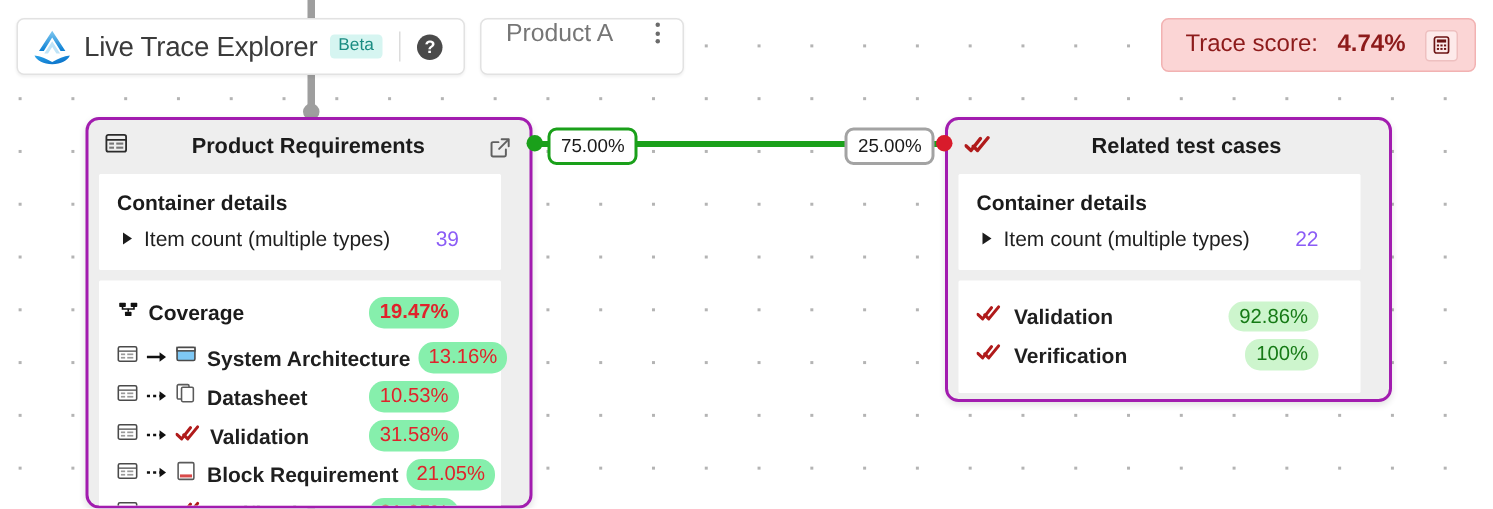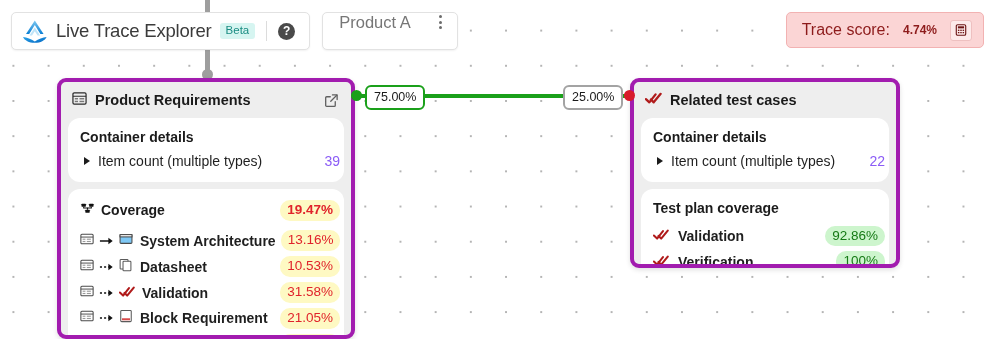--- a/index.html
+++ b/index.html
@@ -19,20 +19,21 @@
     position: relative;
     color: #1b1b1b;
   }
 
   
   .topbar {
     position: absolute;
     top: 12px; left: 11px;
     display: flex;
     align-items: center;
+    gap: 10px;
     z-index: 10;
   }
   .brand-card {
     display: flex;
     align-items: center;
     height: 38px;
     background: #ffffff;
     border: 1px solid #e2e2e2;
     border-radius: 5px;
     padding: 0 14px 0 9px;
@@ -79,21 +80,20 @@
     display: flex;
     align-items: center;
     justify-content: space-between;
     height: 38px;
     min-width: 136px;
     background: #ffffff;
     border: 1px solid #e2e2e2;
     border-radius: 5px;
     padding: 0 12px 18px 16px;
     box-shadow: 0 1px 2px rgba(0,0,0,0.06);
-    margin-left: 12px;
   }
   .product-name {
     font-size: 16.5px;
     color: #767676;
     white-space: nowrap;
   }
   .kebab {
     display: flex;
     flex-direction: column;
     gap: 2.5px;
@@ -111,21 +111,21 @@
     align-items: center;
     gap: 13px;
     background: #fbd5d5;
     border: 1px solid #f2b2b2;
     border-radius: 5px;
     height: 36px;
     padding: 0 11px 0 15px;
     z-index: 10;
   }
   .trace-score-label { font-size: 16px; color: #8d1b1b; }
-  .trace-score-value { font-size: 12px; font-weight: bold; color: #8d1b1b; }
+  .trace-score-value { font-size: 16px; font-weight: bold; color: #8d1b1b; }
   .calc-btn {
     width: 22px; height: 21px;
     background: #fdeaea;
     border: 1px solid #eec0c0;
     border-radius: 3px;
     display: flex;
     align-items: center;
     justify-content: center;
     cursor: pointer;
   }
@@ -142,47 +142,48 @@
     width: 11px; height: 11px;
     border-radius: 50%;
     background: #9e9e9e;
     z-index: 3;
   }
 
   
   .node {
     position: absolute;
     background: #eeeeee;
-    border: 4px solid #a21caf;
+    border: 2px solid #a21caf;
     border-radius: 9px;
     box-shadow: 0 2px 5px rgba(0,0,0,0.12);
     z-index: 5;
     overflow: hidden;
+    text-align: center;
   }
   .node-header {
     display: flex;
     align-items: center;
     height: 36px;
     padding: 0 12px 0 11px;
     gap: 8px;
   }
   .node-title {
     font-size: 14.5px;
     font-weight: bold;
     color: #1b1b1b;
     flex: 1;
     white-space: nowrap;
   }
   .ext-link { cursor: pointer; display: flex; align-items: center; }
 
   .card {
     background: #ffffff;
-    border-radius: 12px;
-    margin: 0 7px 7px 7px;
-    padding: 11px 4px 12px 12px;
+    border-radius: 1px;
+    margin: 0 19px 7px 7px;
+    padding: 11px 28px 12px 12px;
   }
   .card-heading {
     font-size: 14px;
     font-weight: bold;
     color: #1b1b1b;
     margin-bottom: 7px;
     display: flex;
     align-items: center;
     gap: 6px;
   }
@@ -222,21 +223,21 @@
     font-weight: bold;
   }
   .pct-badge {
     margin-left: auto;
     font-size: 13.5px;
     padding: 2px 7px;
     border-radius: 10px;
     white-space: nowrap;
     line-height: 1.25;
   }
-  .pct-red { background: #fef9c3; color: #e0232b; }
+  .pct-red { background: #86efac; color: #e0232b; }
   .pct-green { background: #cdf5cd; color: #167a16; }
 
   .tp-row {
     display: flex;
     align-items: center;
     gap: 7px;
     padding: 2.5px 0;
   }
 
   
@@ -506,21 +507,21 @@
             <path d="M1 8.2 L4.6 11.6 L11.2 3.2" fill="none" stroke="#b01b1b" stroke-width="2.3" stroke-linecap="round" stroke-linejoin="round"></path>
             <path d="M6.2 8.6 L9.2 11.6 L16.6 2.6" fill="none" stroke="#b01b1b" stroke-width="2.3" stroke-linecap="round" stroke-linejoin="round"></path>
           </svg>
       </span>
       <span class="cov-label">Verification</span>
       <span class="pct-badge pct-red">21.05%</span>
     </div>
   </div>
 </div>
 
-<div class="node" style="left:630px; top:78px; width:270px; height:190px;">
+<div class="node" style="left:630px; top:78px; width:298px; height:190px;">
 
   <div class="node-header">
     <span>
       <svg viewBox="0 0 18 14" width="17" height="14" aria-hidden="true">
         <path d="M1 8.2 L4.6 11.6 L11.2 3.2" fill="none" stroke="#b01b1b" stroke-width="2.4" stroke-linecap="round" stroke-linejoin="round"></path>
         <path d="M6.2 8.6 L9.2 11.6 L16.6 2.6" fill="none" stroke="#b01b1b" stroke-width="2.4" stroke-linecap="round" stroke-linejoin="round"></path>
       </svg>
     </span>
     <span class="node-title">Related test cases</span>
   </div>
@@ -528,21 +529,20 @@
   <div class="card">
     <div class="card-heading">Container details</div>
     <div class="detail-row">
       <span class="disclosure"></span>
       <span class="detail-label">Item count (multiple types)</span>
       <span class="detail-value">22</span>
     </div>
   </div>
 
   <div class="card">
-    <div class="card-heading">Test plan coverage</div>
 
     <div class="tp-row">
       <span>
         <svg viewBox="0 0 18 14" width="16" height="13">
             <path d="M1 8.2 L4.6 11.6 L11.2 3.2" fill="none" stroke="#b01b1b" stroke-width="2.3" stroke-linecap="round" stroke-linejoin="round"></path>
             <path d="M6.2 8.6 L9.2 11.6 L16.6 2.6" fill="none" stroke="#b01b1b" stroke-width="2.3" stroke-linecap="round" stroke-linejoin="round"></path>
           </svg>
       </span>
       <span class="cov-label">Validation</span>
       <span class="pct-badge pct-green">92.86%</span>

